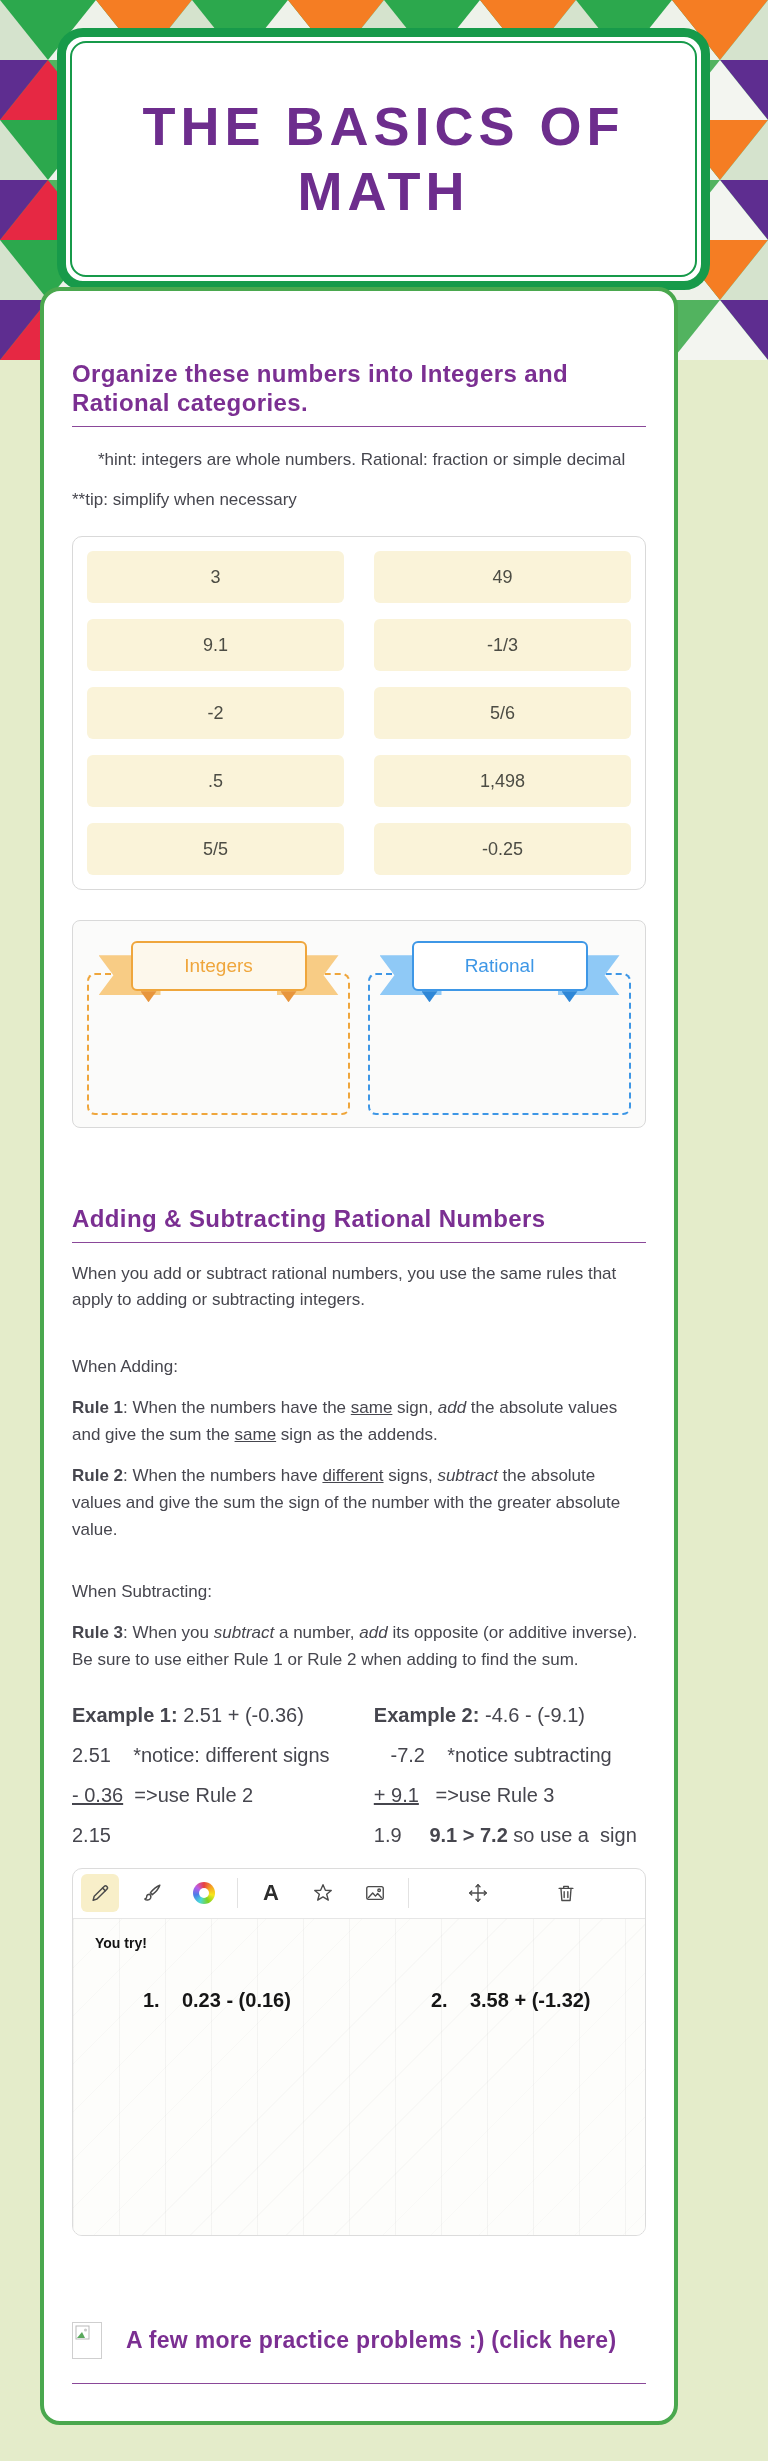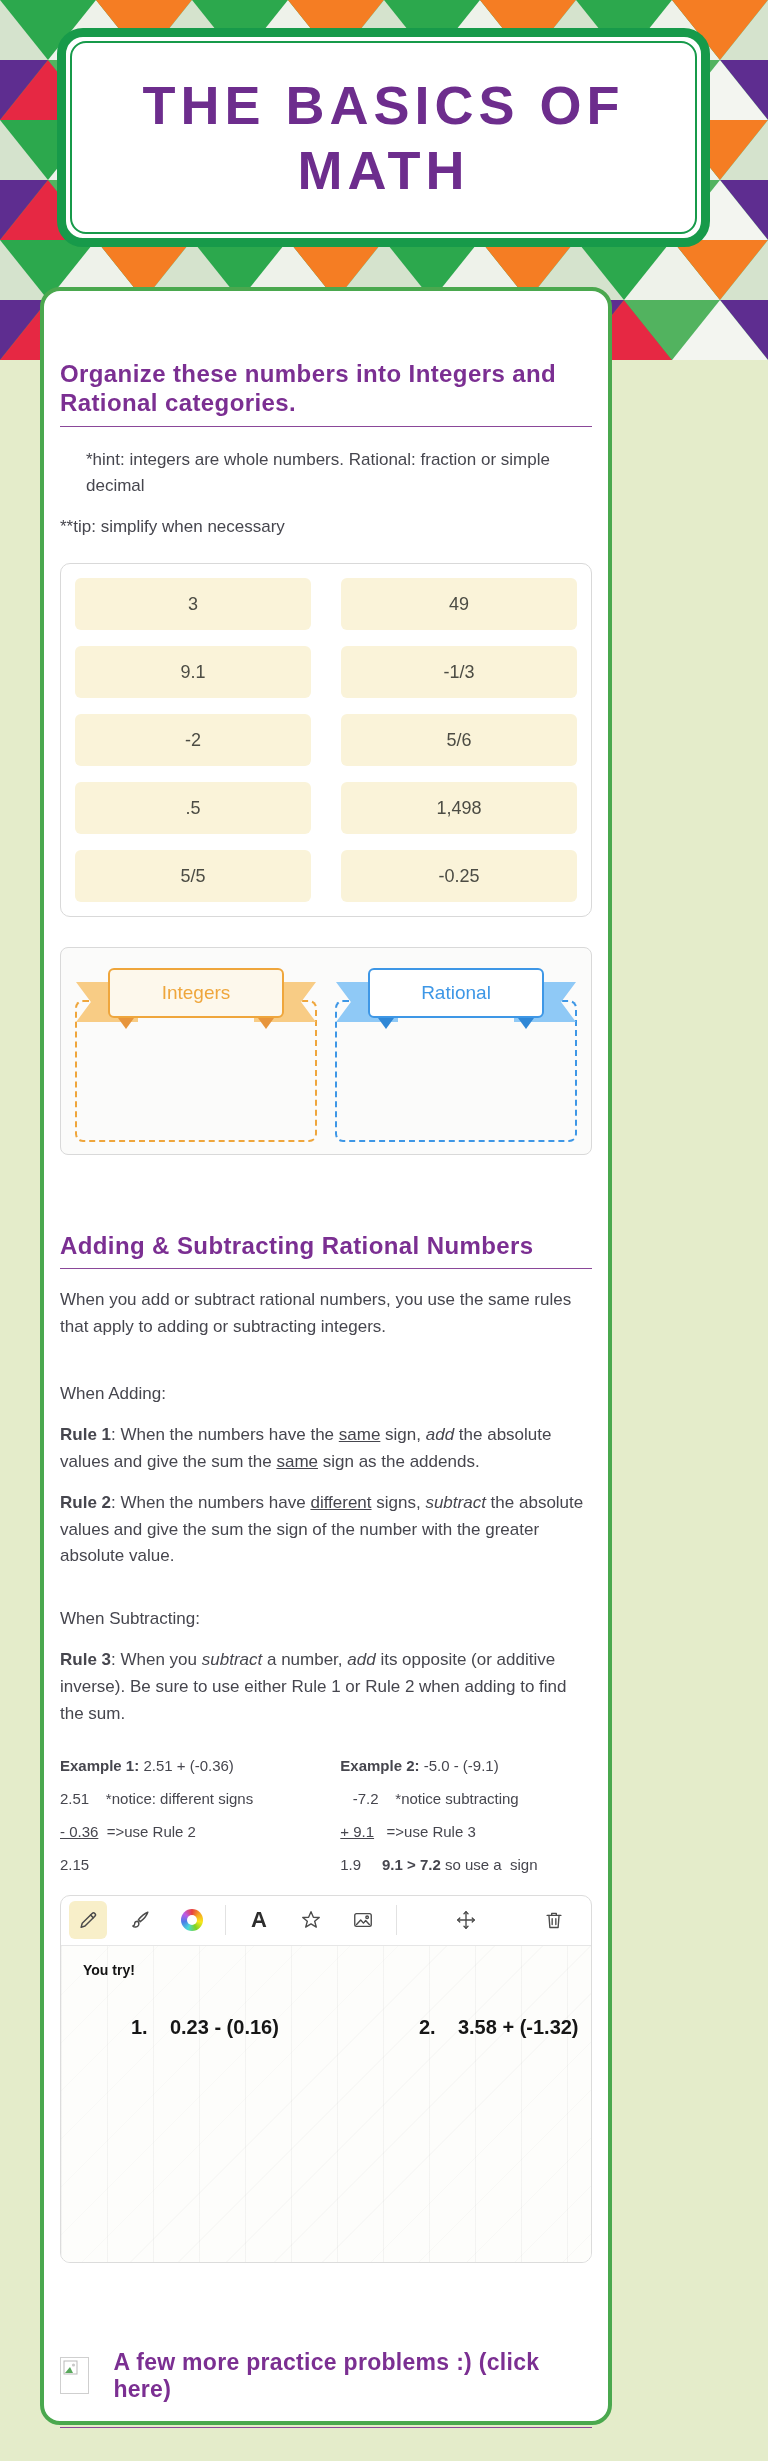--- a/index.html
+++ b/index.html
@@ -3,30 +3,30 @@
 <meta charset="utf-8">
 <style>
   * { margin:0; padding:0; box-sizing:border-box; }
   body { background:#e4ecca; font-family:"Liberation Sans", sans-serif; }
   .page { position:relative; width:768px; height:2461px; background:#e4ecca; overflow:hidden; margin:0 auto; }
 
   
   .pattern-band { position:absolute; top:0; left:0; width:768px; height:360px; }
 
   
-  .header-card { position:absolute; top:28px; left:57px; width:653px; height:219px;
+  .header-card { position:absolute; top:28px; left:57px; width:653px; height:262px;
     background:#ffffff; border:9px solid #179a4a; border-radius:26px; }
   .header-inner { position:absolute; inset:4px; border:2px solid #179a4a; border-radius:16px;
     display:flex; flex-direction:column; align-items:center; justify-content:center; }
   .title-line { font-family:"Liberation Sans", sans-serif; font-weight:700; font-size:54px;
     letter-spacing:5px; color:#6d2d8d; line-height:1.2; text-align:center; }
 
   
-  .body-card { position:absolute; top:287px; left:40px; width:572px; height:2138px;
-    background:#ffffff; border:4px solid #4aa84e; border-radius:20px; padding:0 16px; }
+  .body-card { position:absolute; top:287px; left:40px; width:638px; height:2138px;
+    background:#ffffff; border:4px solid #4aa84e; border-radius:20px; padding:0 28px; }
 
   h2.sec { font-family:"Liberation Sans", sans-serif; font-weight:700; font-size:24px;
     color:#7b2f92; line-height:1.22; letter-spacing:.4px; }
   .h2-first { margin-top:68px; max-width:620px; }
   .h2-second { margin-top:76px; }
   hr.purple { border:none; border-top:1px solid #8a4899; margin-top:8px; }
 
   p.body-txt { color:#46464e; font-size:17px; line-height:1.58; max-width:604px; }
   .hint { margin-top:20px;margin-left:26px; }
   .tip  { margin-top:14px; }
@@ -59,21 +59,21 @@
   .integers .banner-label { background:#fdf8ec; border:2px solid #efa63c; color:#efa63c; }
   .rational .banner-label { background:#ffffff; border:2px solid #3e97e6; color:#3e97e6; }
 
   
   .intro { margin-top:18px; }
   .when { margin-top:40px; }
   .when2 { margin-top:36px; }
   .rule { margin-top:14px; }
 
   .examples { margin-top:28px; display:grid; grid-template-columns:1.05fr 1fr; column-gap:16px; }
-  .ex-line { color:#46464e; font-size:15px; line-height:1.35; margin-bottom:13px; white-space:pre-wrap; }
+  .ex-line { color:#46464e; font-size:20px; line-height:1.35; margin-bottom:13px; white-space:pre-wrap; }
 
   
   .board { margin-top:6px; border:1px solid #dcdcdc; border-radius:10px; overflow:hidden; background:#fff; }
   .toolbar { height:50px; border-bottom:1px solid #e6e6e6; display:flex; align-items:center;
     padding:0 8px; gap:14px; }
   .tool { width:38px; height:38px; display:flex; align-items:center; justify-content:center;
     border-radius:6px; cursor:pointer; }
   .tool.selected { background:#f8efc9; }
   .tool svg { display:block; }
   .tb-divider { width:1px; height:30px; background:#e2e2e2; }
@@ -183,21 +183,21 @@
     <p class="body-txt rule"><span style="font-weight: 700;">Rule 3</span><span>: When you </span><span style="font-style: italic;">subtract</span><span> a number, </span><span style="font-style: italic;">add</span><span> its opposite (or additive inverse). Be sure to use either Rule 1 or Rule 2 when adding to find the sum.</span></p>
 
     <div class="examples">
       <div>
         <p class="ex-line"><span style="font-weight: 700;">Example 1: </span><span>2.51 + (-0.36)</span></p>
         <p class="ex-line"><span>2.51&nbsp;&nbsp;&nbsp;&nbsp;*notice: different signs</span></p>
         <p class="ex-line"><span style="text-decoration: underline;">- 0.36</span><span>&nbsp;&nbsp;=&gt;use Rule 2</span></p>
         <p class="ex-line"><span>2.15</span></p>
       </div>
       <div>
-        <p class="ex-line"><span style="font-weight: 700;">Example 2: </span><span>-5.0 - (-9.1)</span></p>
+        <p class="ex-line"><span style="font-weight: 700;">Example 2: </span><span>-4.6 - (-9.1)</span></p>
         <p class="ex-line"><span>&nbsp;&nbsp;&nbsp;-7.2&nbsp;&nbsp;&nbsp;&nbsp;*notice subtracting</span></p>
         <p class="ex-line"><span style="text-decoration: underline;">+ 9.1</span><span>&nbsp;&nbsp;&nbsp;=&gt;use Rule 3</span></p>
         <p class="ex-line"><span>1.9&nbsp;&nbsp;&nbsp;&nbsp;&nbsp;</span><span style="font-weight: 700;">9.1 &gt; 7.2</span><span> so use a&nbsp; sign</span></p>
       </div>
     </div>
 
     <div class="board">
       <div class="toolbar">
         <div class="tool selected">
           <svg width="22" height="22" viewBox="0 0 24 24" fill="none" stroke="#4b4b4b" stroke-width="1.6" stroke-linejoin="round" stroke-linecap="round">

